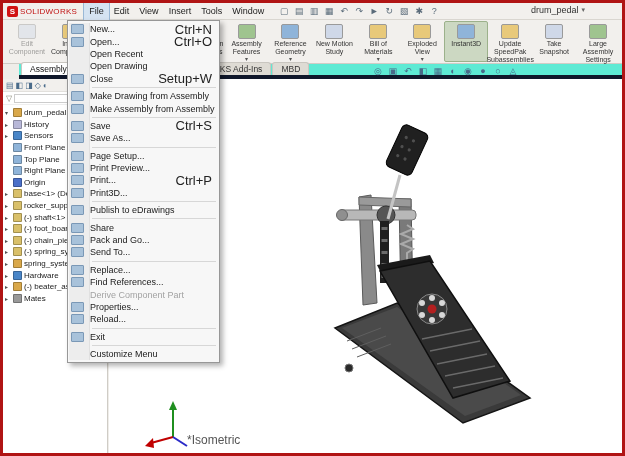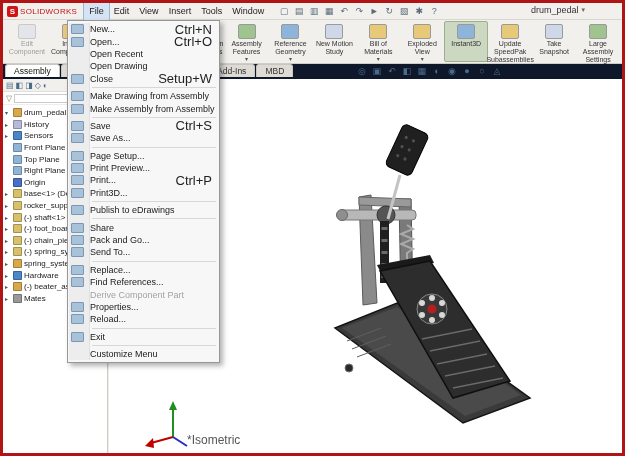--- a/index.html
+++ b/index.html
@@ -21,21 +21,21 @@
 
   
   .ribbon{position:absolute;left:0;top:17px;right:0;height:44px;background:#f2f0ed;border-bottom:1px solid #cfccc6;display:flex;padding:1px 2px;gap:0}
   .rb{width:44px;display:flex;flex-direction:column;align-items:center;padding-top:2px;font-size:7px;color:#333;text-align:center;line-height:1.12;border:1px solid transparent;border-radius:2px;cursor:default}
   .rb .ric{width:18px;height:15px;margin-bottom:1px;border:1px solid #9a9a9a;border-radius:2px;background:#cfd8e8;flex:none}
   .rb.disabled{opacity:.45}
   .rb.active{background:#ccd8c2;border-color:#9cb18b}
   .rb .rarrow{font-size:6px;color:#555;height:6px;line-height:6px}
 
   
-  .tabrow{position:absolute;left:0;top:61px;right:0;height:15px;background:#0f172a;border-bottom:2px solid #0f172a}
+  .tabrow{position:absolute;left:16px;top:61px;right:0;height:15px;background:#5eead4;border-bottom:4px solid #0f172a}
   .tabs{display:flex;align-items:flex-end;height:100%;padding-left:2px}
   .tab{font-size:8.5px;padding:1px 8px 1px 8px;color:#333;border:1px solid #c9c6c0;border-bottom:none;background:#dedbd4;border-radius:3px 3px 0 0;margin-right:1px;white-space:nowrap;display:flex;cursor:default}
   .tab.active{background:#fff;color:#111}
   .tabs div:nth-of-type(3){min-width:150px;justify-content:flex-end}
   .hud{position:absolute;left:352px;top:1px;display:flex;gap:1px;z-index:5}
   .hud-btn{min-width:14px;height:13px;font-size:9px;color:#4a6b8a;text-align:center;line-height:13px;cursor:default}
 
   
   .panel{position:absolute;left:0;top:76px;width:105px;bottom:0;background:#fff;border-right:1px solid #cfccc6}
   .panel-tabs{height:13px;background:#f2f0ed;display:flex;gap:2px;padding:1px 3px;border-bottom:1px solid #e2e0dc;align-items:center}

